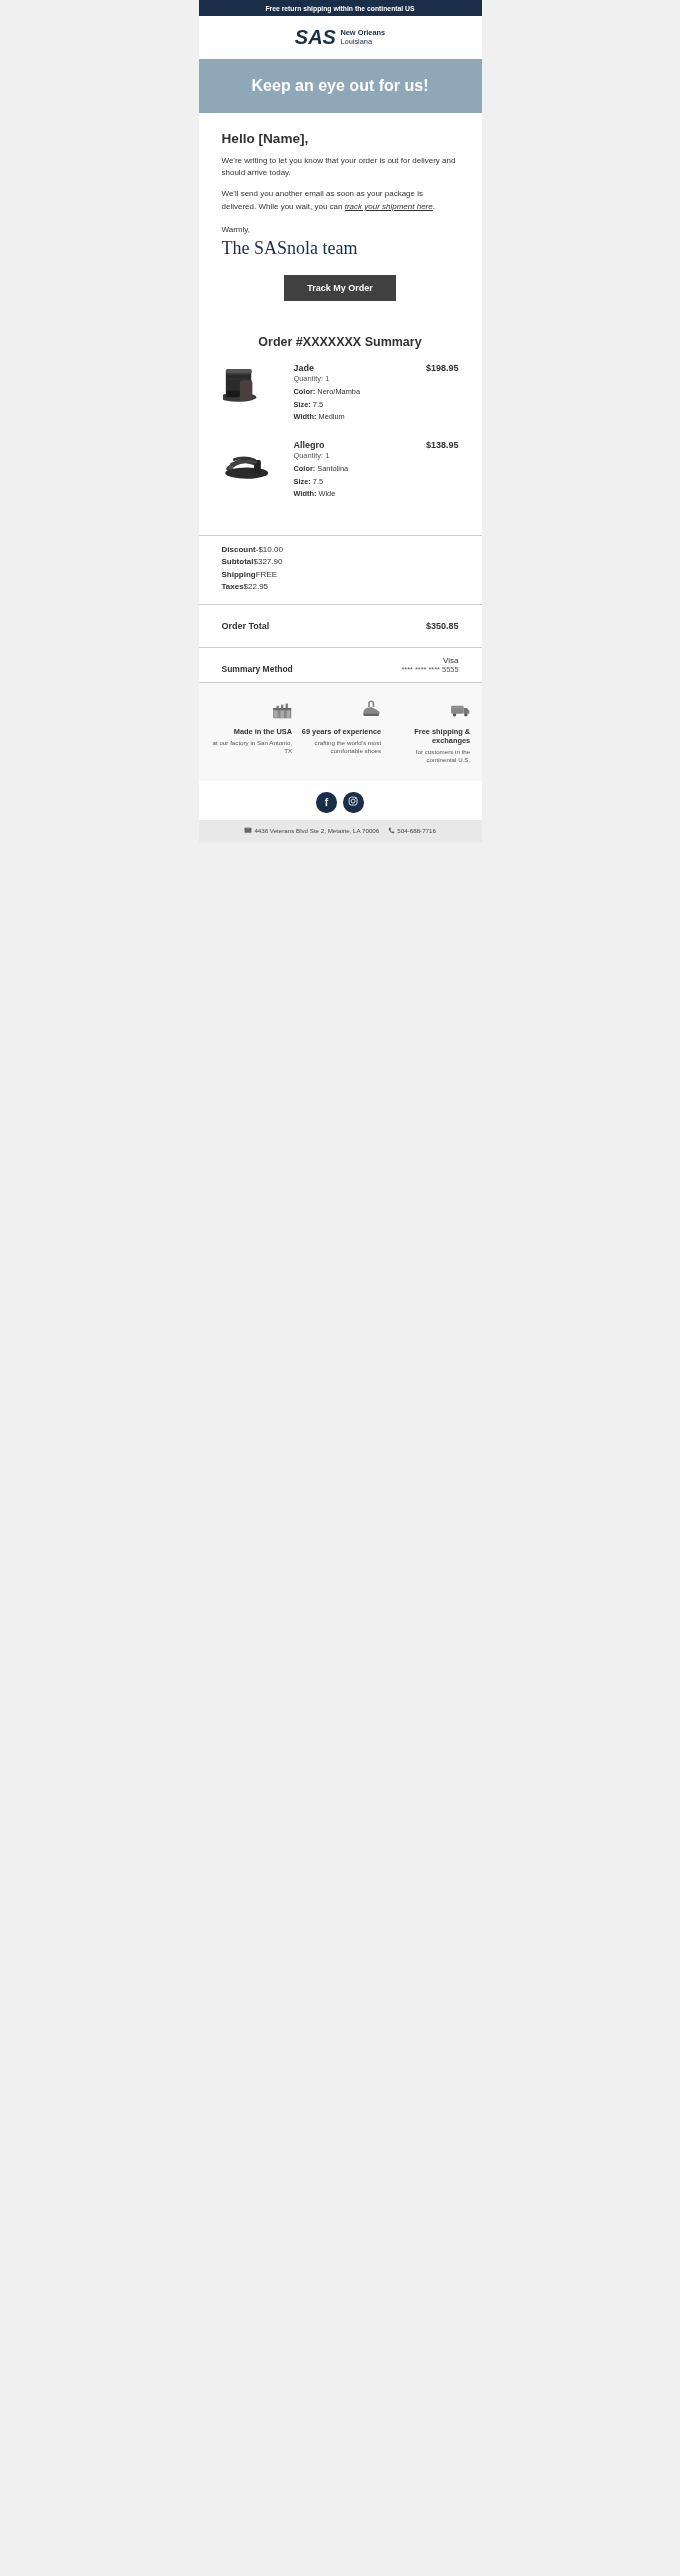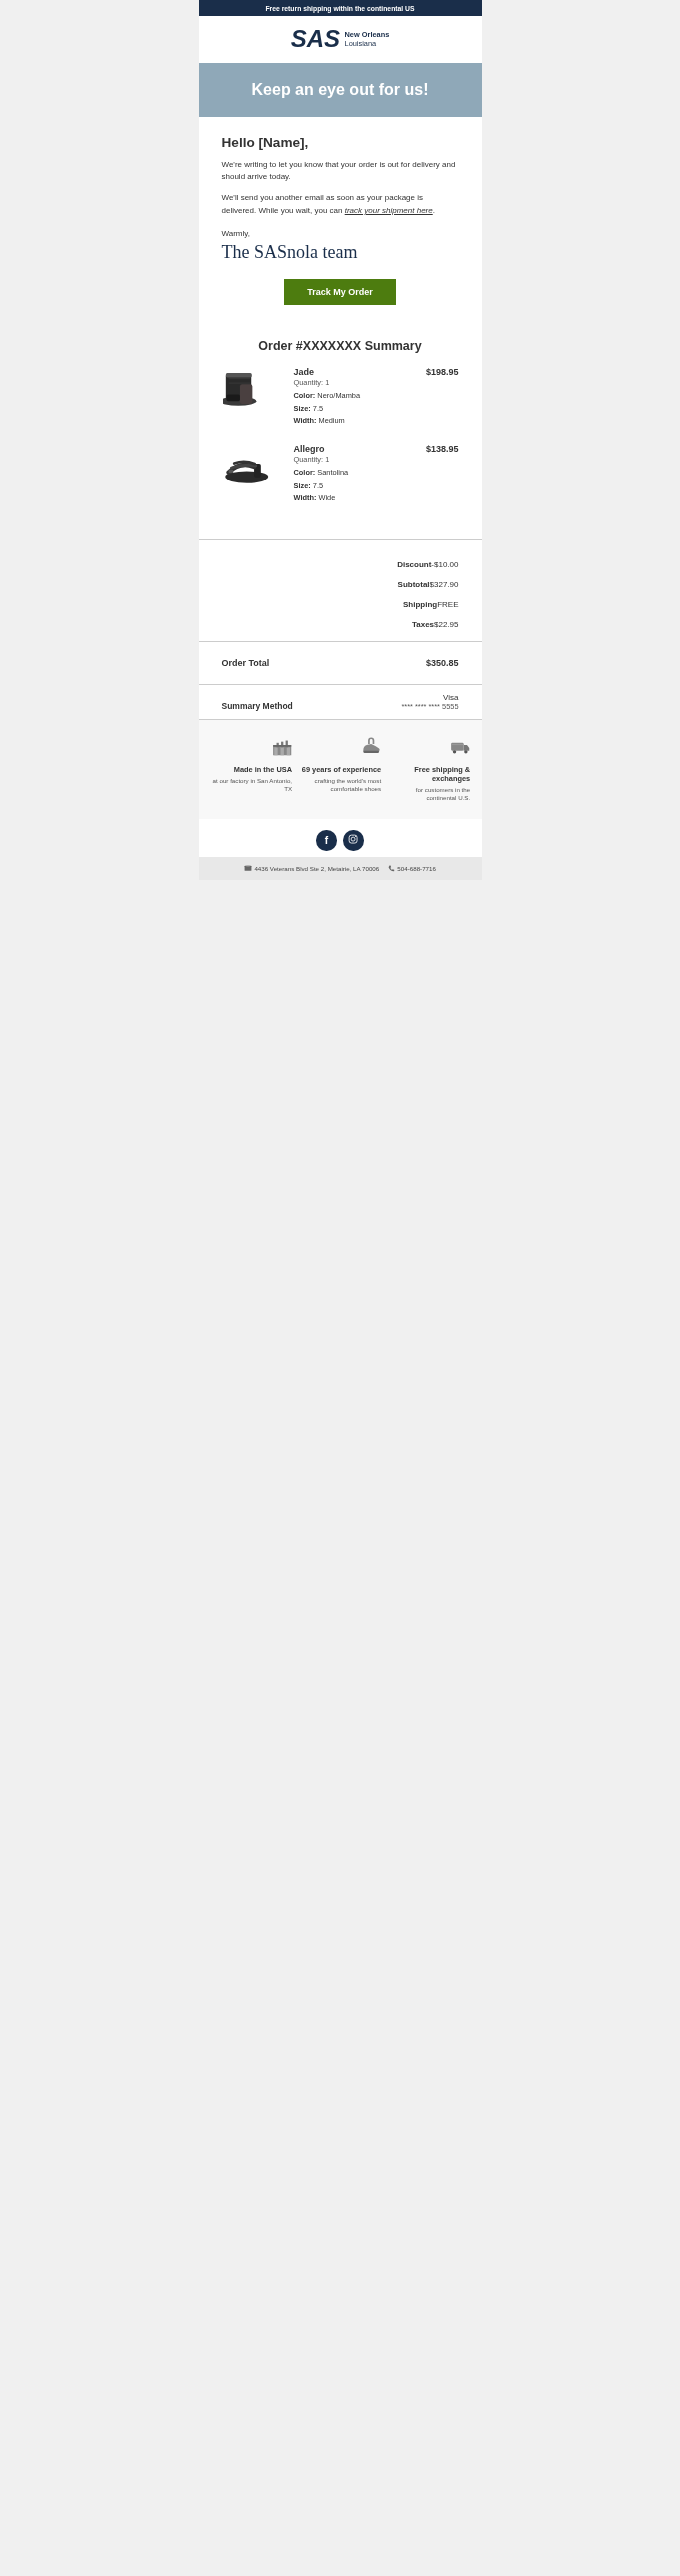--- a/index.html
+++ b/index.html
@@ -30,21 +30,21 @@
       background-color: #fff;
       text-align: center;
       padding: 11.3px 9px;
     }
     .logo-sas {
       display: inline-flex;
       align-items: center;
       gap: 4.5px;
     }
     .sas-letters {
-      font-size: 24px;
+      font-size: 20px;
       font-weight: 900;
       color: #1a2e4a;
       font-style: italic;
       line-height: 1;
     }
     .sas-city {
       font-size: 7.4px;
       color: #1a2e4a;
       line-height: 1.3;
       text-align: left;
@@ -95,21 +95,21 @@
       font-size: 18px;
       color: #1a2e4a;
       margin-bottom: 13.6px;
       line-height: 1.4;
     }
     .track-btn-wrap {
       text-align: center;
       margin: 9px 0 4.5px 0;
     }
     .track-btn {
-      background-color: #4d7c0f;
+      background-color: #404040;
       color: #fff;
       border: none;
       padding: 8px 23px;
       font-size: 9px;
       font-weight: bold;
       cursor: pointer;
       text-decoration: none;
       display: inline-block;
     }
 
@@ -164,24 +164,23 @@
       white-space: nowrap;
     }
 
     
     .totals-section {
       border-top: 0.6px solid #ccc;
       padding: 9px 23px;
     }
     .totals-row {
       display: flex;
-      justify-content: flex-end;
+      justify-content: flex-start;
       margin-bottom: 3.4px;
       font-size: 8px;
-      margin-top: 11px;
     }
     .totals-row .label-col {
       font-weight: bold;
     }
     .totals-row .value-col {
       text-align: right;
     }
 
     .order-total-section {
       border-top: 0.6px solid #ccc;

